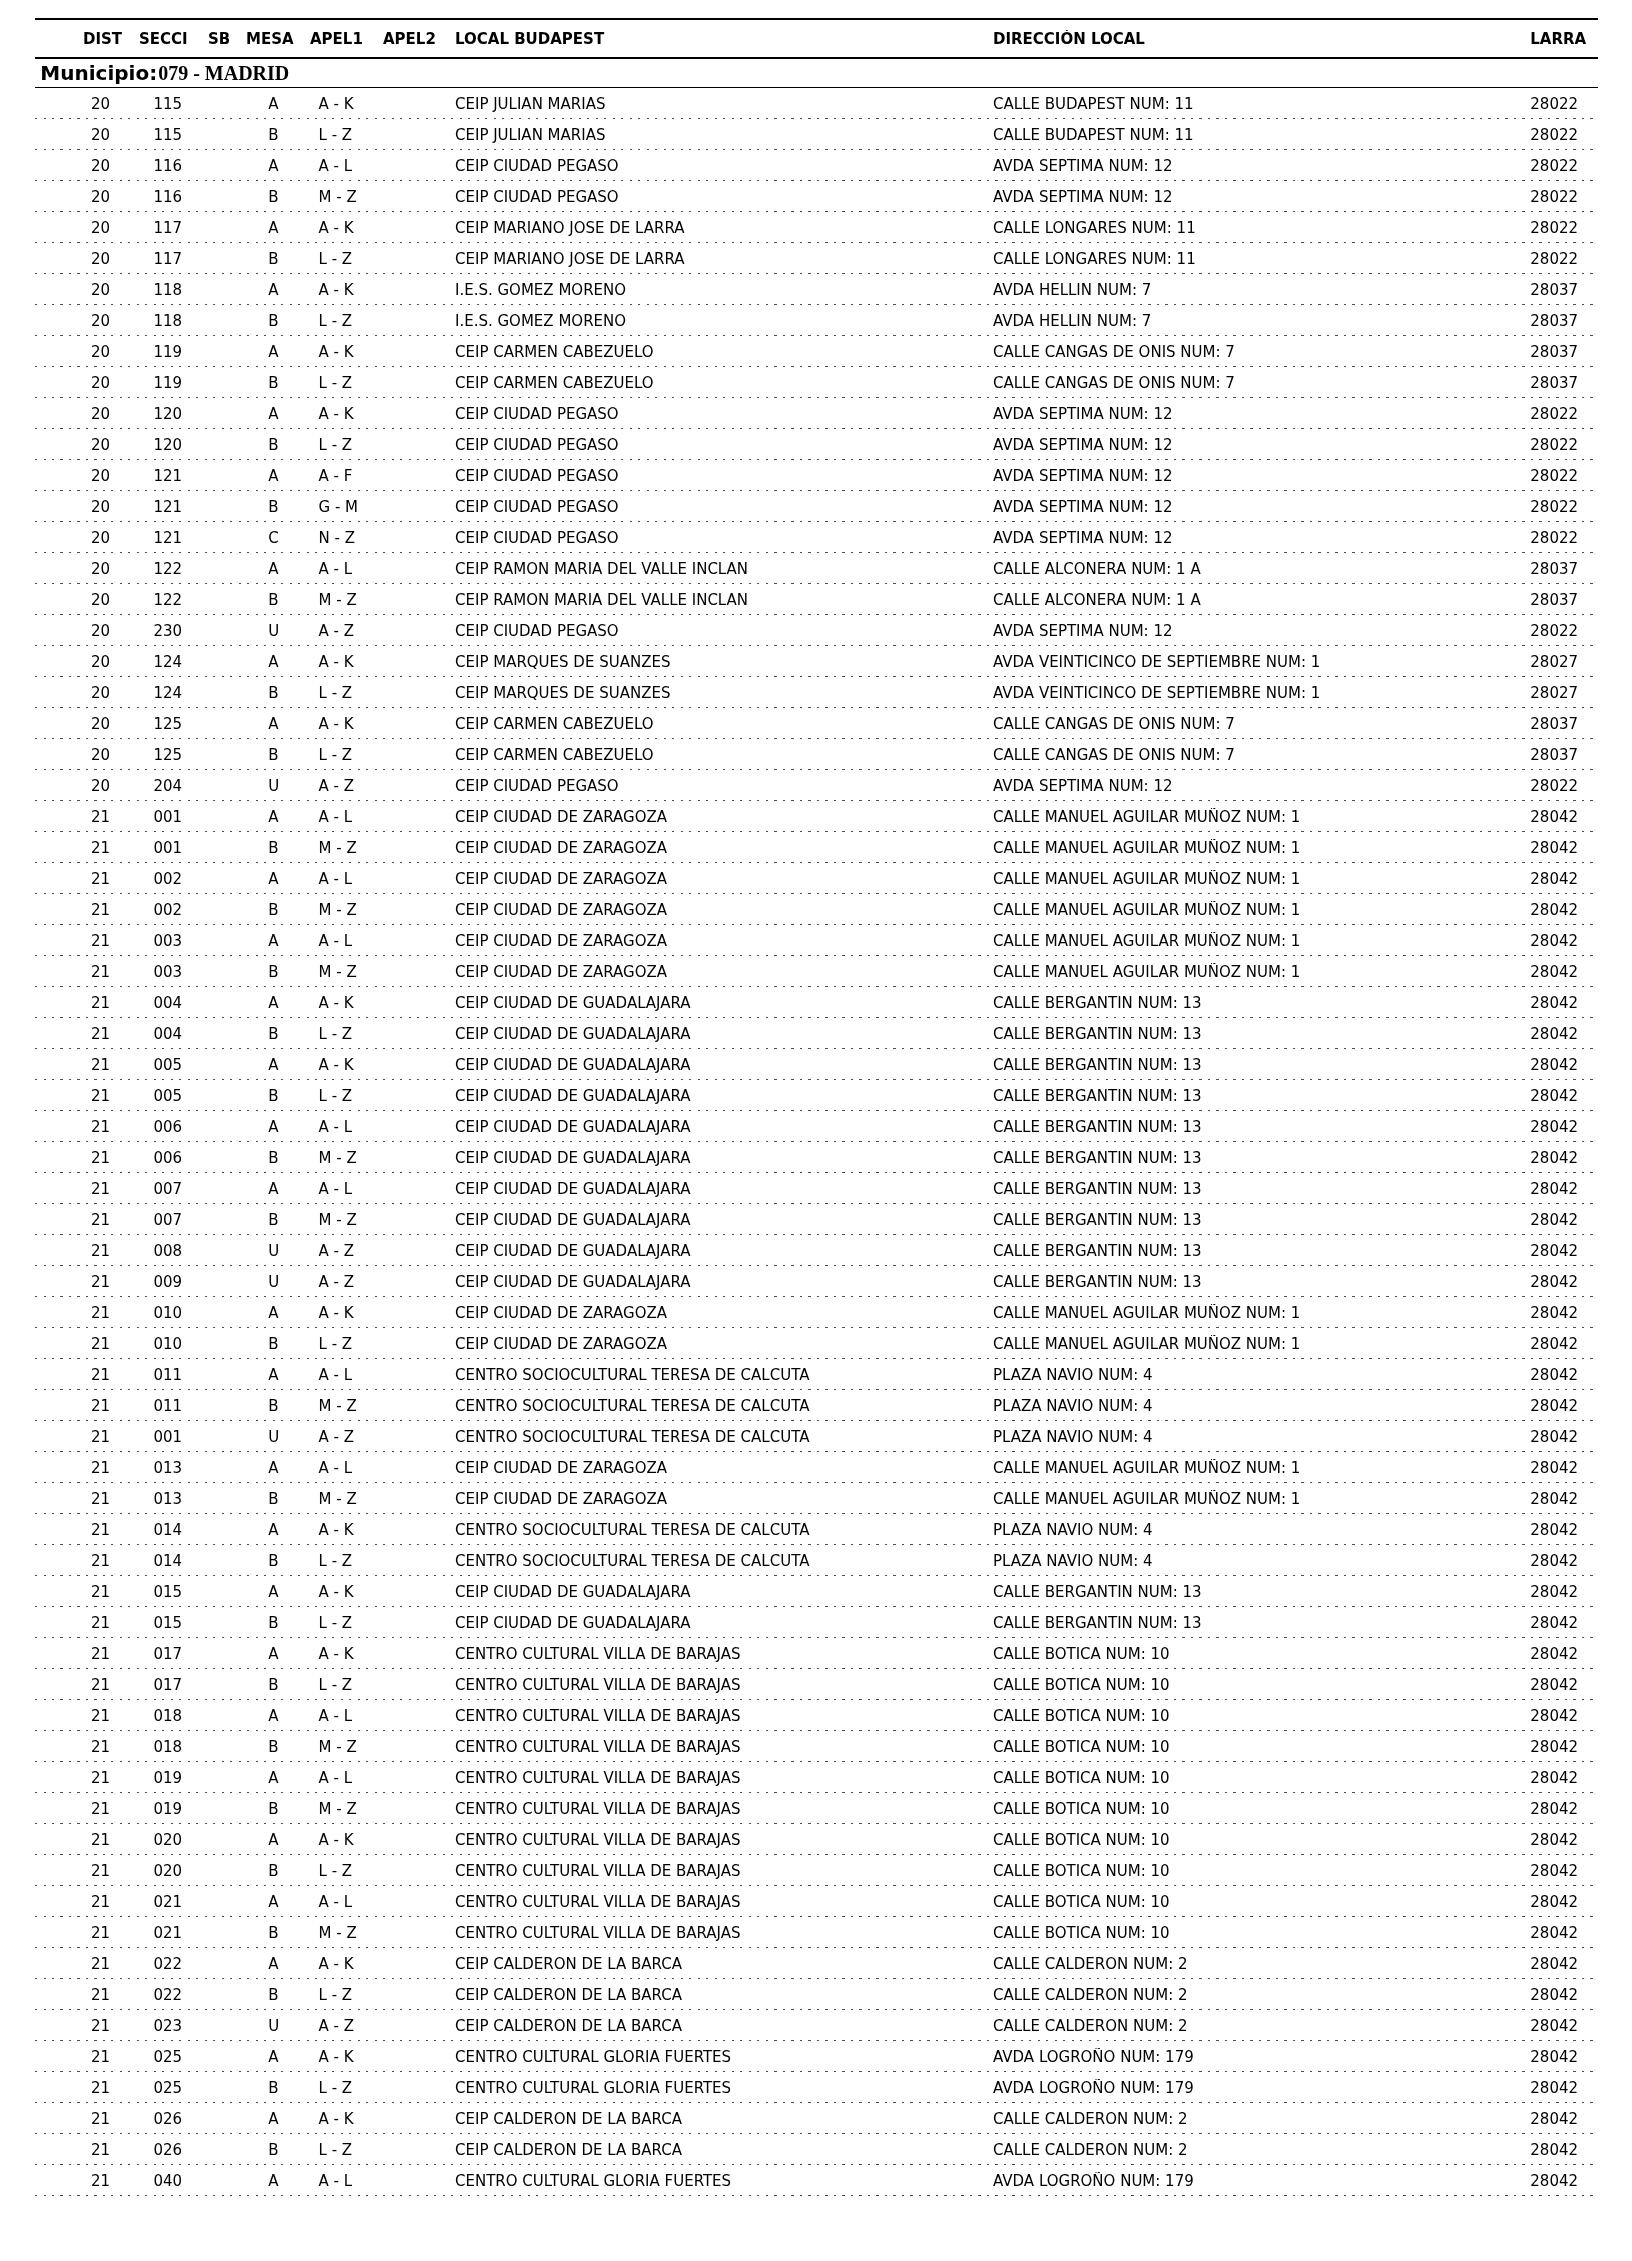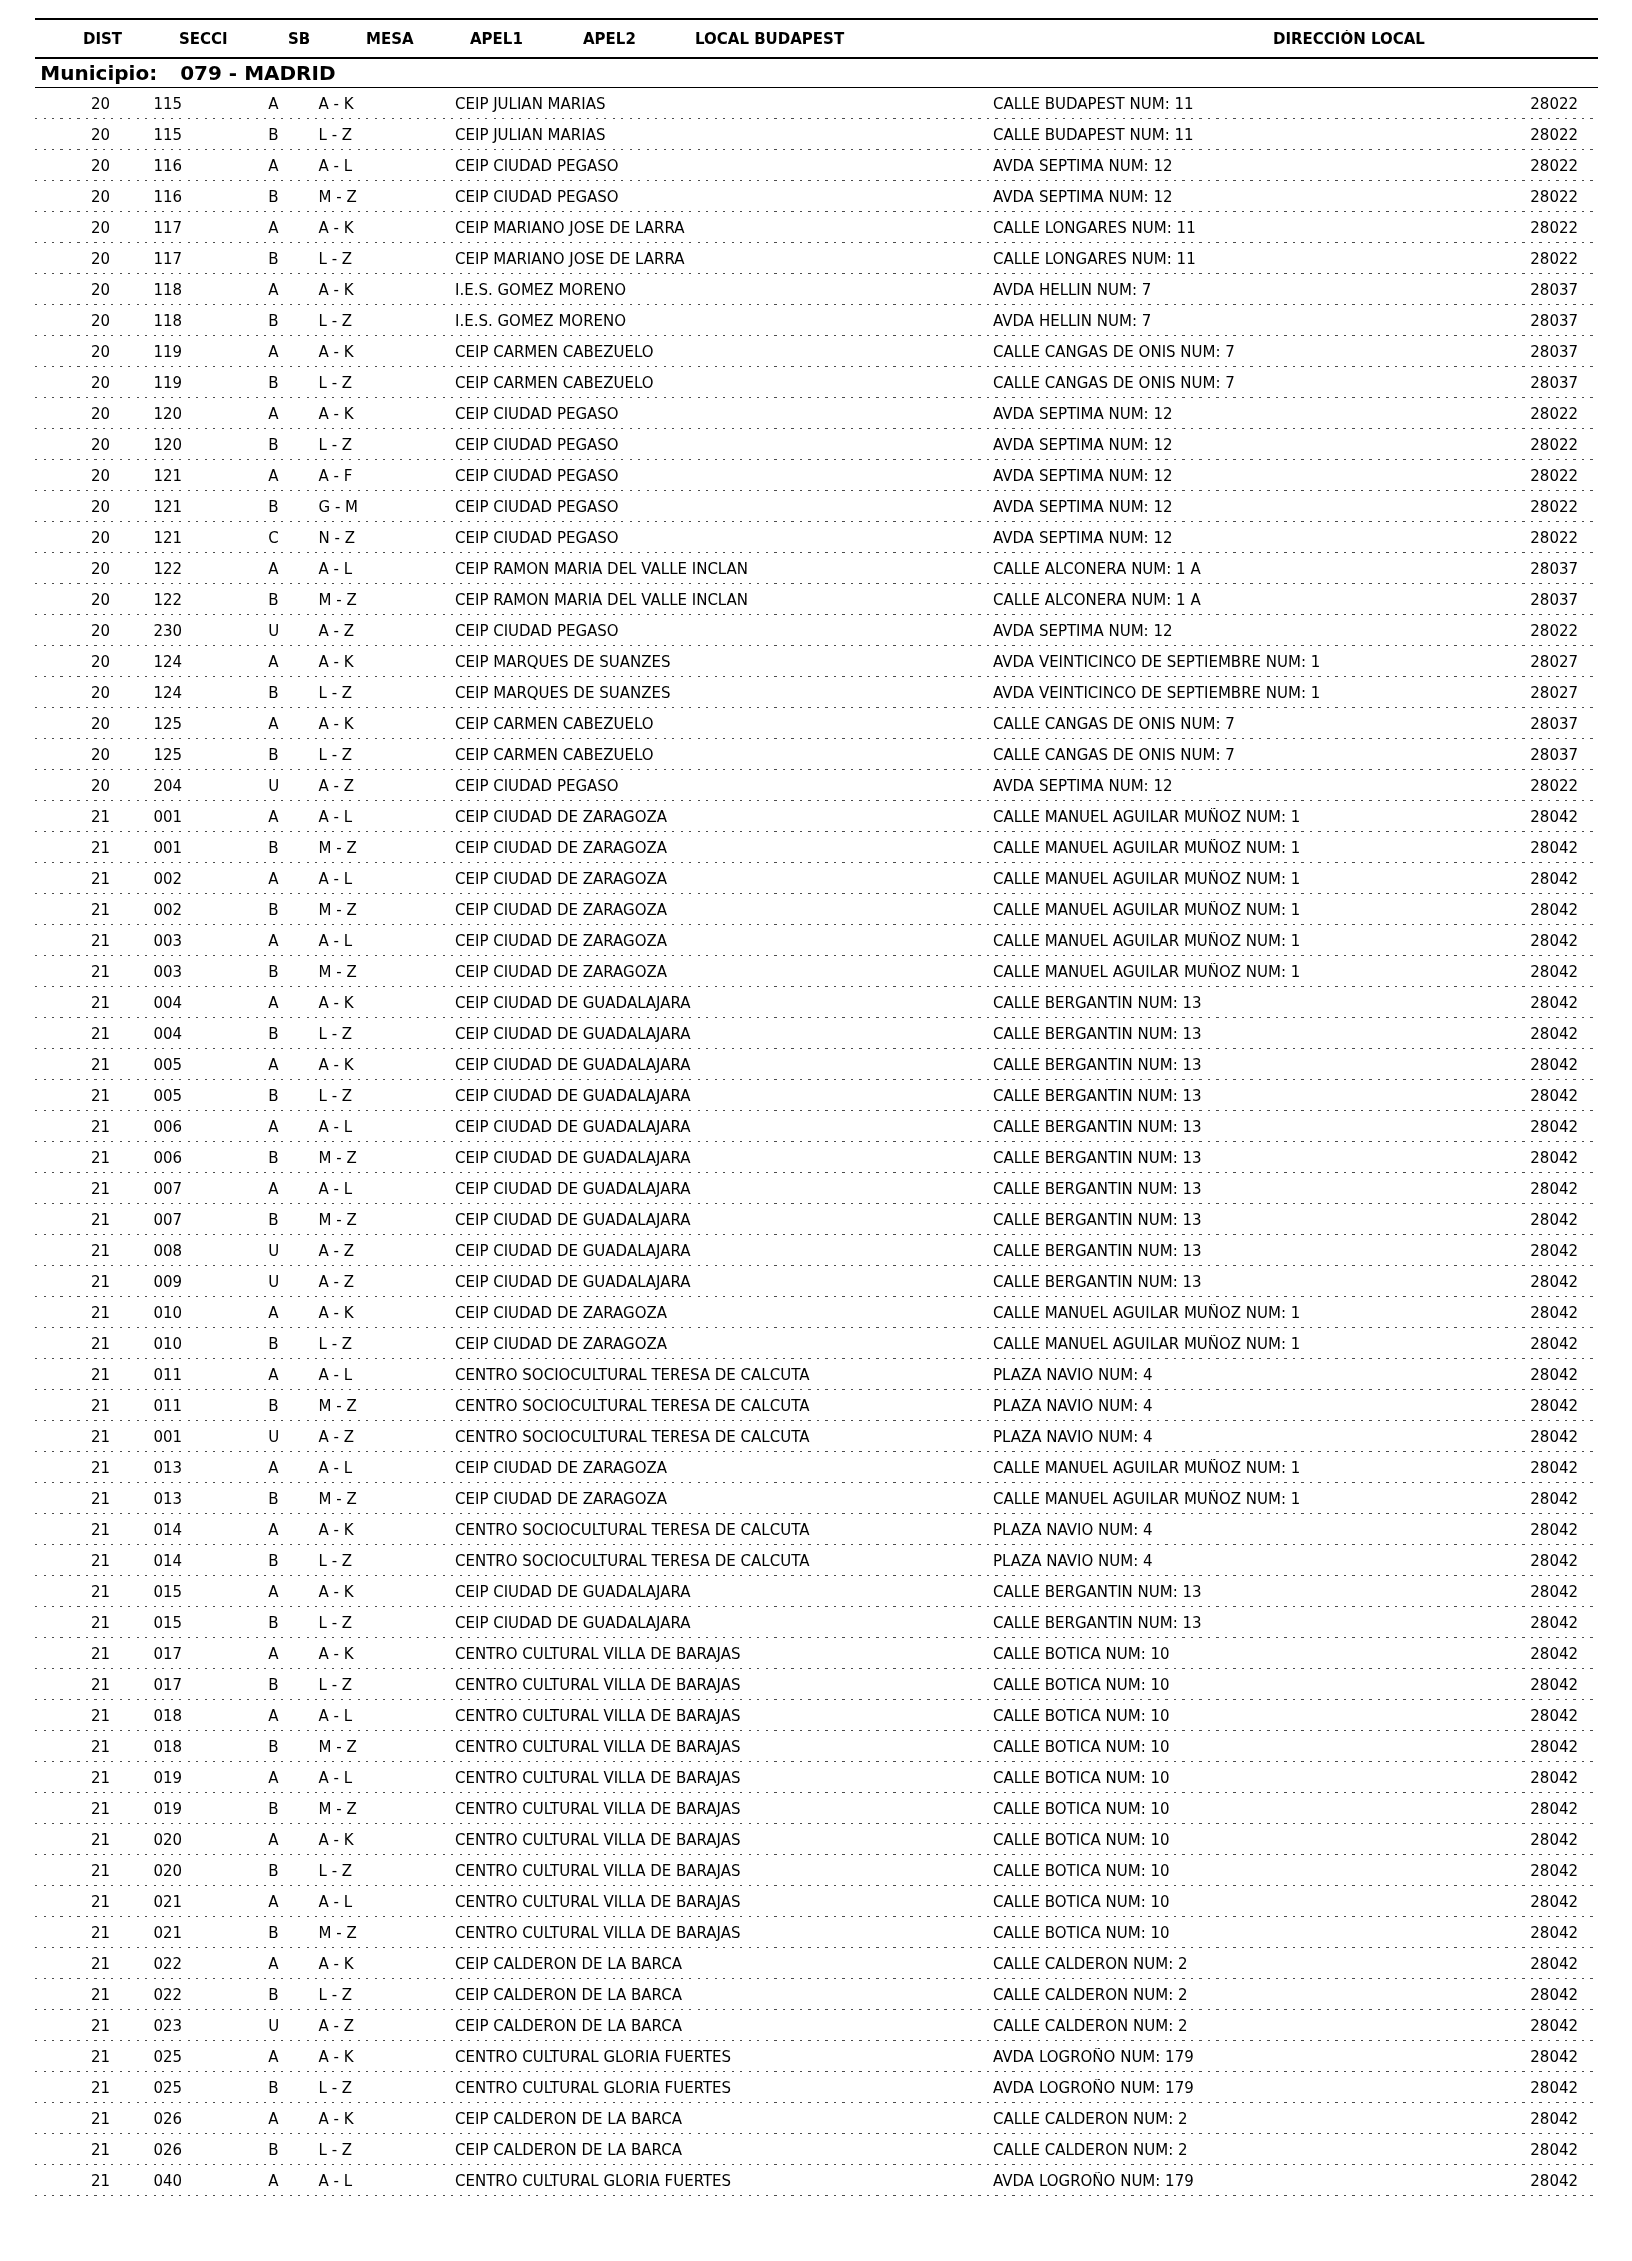--- a/index.html
+++ b/index.html
@@ -30,34 +30,33 @@
   .grid-row {
     display: grid;
     grid-template-columns: 104px 69px 38px 64px 73px 72px 538px 534px 1fr;
     align-items: center;
     width: 100%;
   }
   .header-row {
     height: 37px;
     font-weight: bold;
     font-size: 15px;
-    gap: 40px;
   }
   .header-row .c-dist { padding-left: 48px; }
 
   .municipio-row {
     height: 28px;
     display: flex;
     align-items: center;
     font-weight: bold;
     font-size: 20px;
     padding-left: 5.3px;
     box-sizing: border-box;
   }
-  .municipio-row .muni-value { margin-left: 23px; }
+  .municipio-row .muni-value { margin-left: 1px; font-family: Liberation Serif, serif; }
 
   .data-row {
     height: 31px;
     font-size: 15px;
     background-image: repeating-linear-gradient(to right, #4d4d4d 0, #4d4d4d 2px, transparent 2px, transparent 8.5px);
     background-size: 100% 1.3px;
     background-repeat: no-repeat;
     background-position: left bottom;
   }
   .cell {

